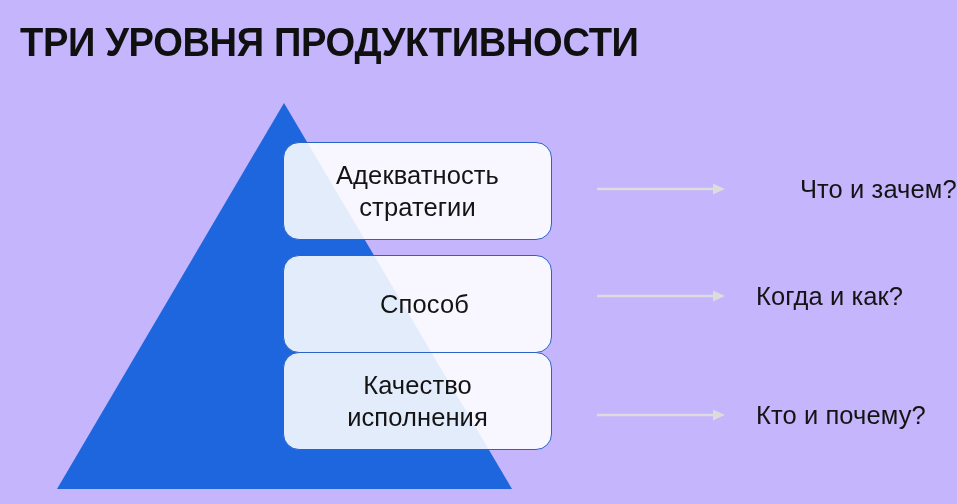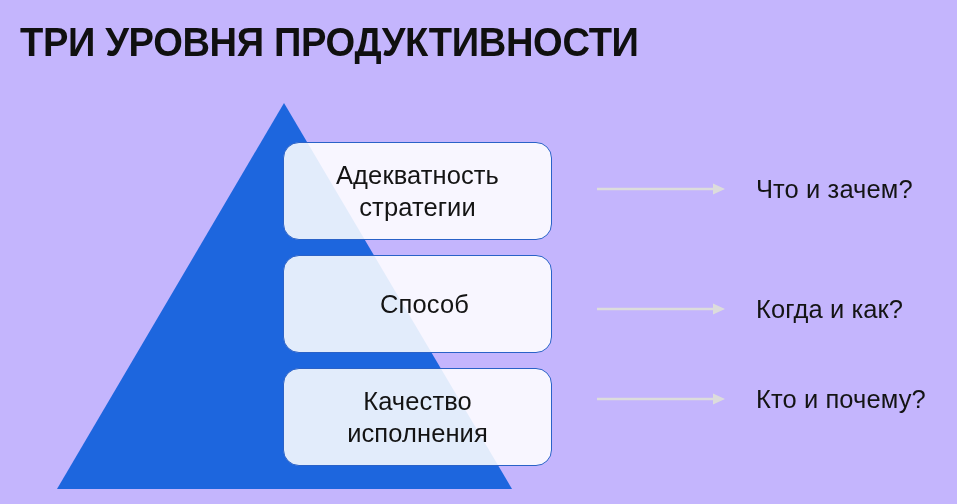--- a/index.html
+++ b/index.html
@@ -51,43 +51,43 @@
     border: 1.6px solid #2A62C8;
     border-radius: 16px;
     background: rgba(255,255,255,0.875);
     display: flex;
     flex-direction: column;
     align-items: center;
     justify-content: center;
   }
   #box-1 { top: 142px; }
   #box-2 { top: 255px; padding-left: 14px; }
-  #box-3 { top: 368px; }
+  #box-3 { top: 352px; }
 
   .level-line {
     font-family: "Liberation Sans", sans-serif;
     font-size: 25.5px;
     color: #141414;
     line-height: 32px;
     white-space: nowrap;
     letter-spacing: 0.1px;
   }
 
   
   .arrow-row {
     position: absolute;
     left: 597px;
     width: 340px;
     height: 34px;
     display: flex;
     align-items: center;
   }
-  #row-1 { top: 172px; }
-  #row-2 { top: 292px; }
-  #row-3 { top: 382px; }
+  #row-1 { top: 172px; gap: 44px; }
+  #row-2 { top: 279px; }
+  #row-3 { top: 398px; }
 
   .arrow {
     width: 128px;
     height: 14px;
     flex: 0 0 auto;
   }
 
   .arrow-label {
     margin-left: 31px;
     font-family: "Liberation Sans", sans-serif;

